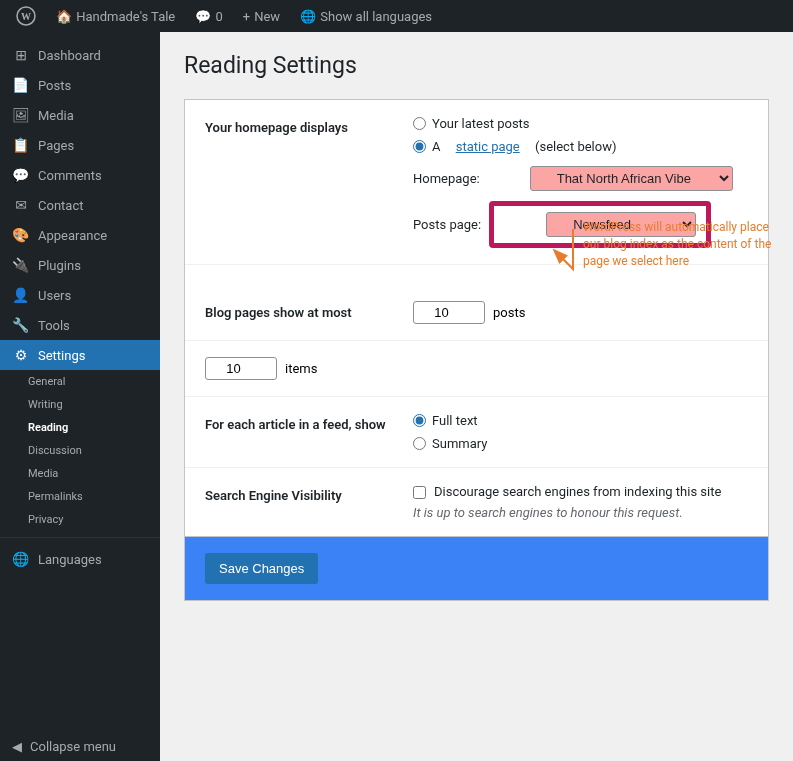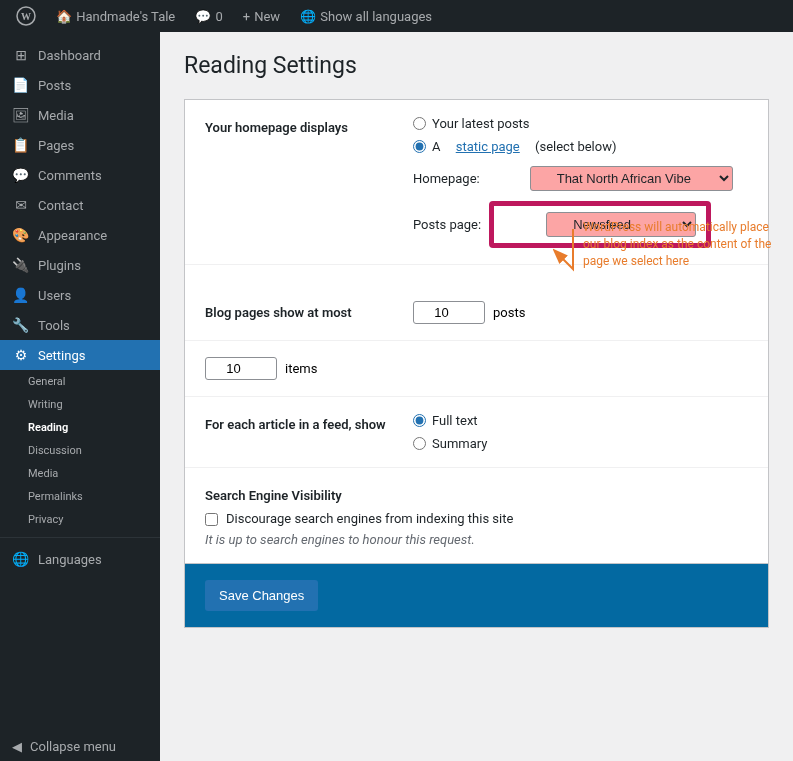--- a/index.html
+++ b/index.html
@@ -97,21 +97,21 @@
       max-width: 600px;
     }
 
     .form-row {
       display: flex;
       align-items: flex-start;
       padding: 16px 20px;
       border-bottom: 1px solid #f0f0f1;
       gap: 8px;
     }
-    .form-row:last-child { border-bottom: none; flex-direction: column; }
+    .form-row:last-child { border-bottom: none; }
 
     .form-label {
       width: 200px;
       flex-shrink: 0;
       font-weight: 600;
       color: #1d2327;
       padding-top: 4px;
       font-size: 13px;
     }
 
@@ -174,21 +174,21 @@
       border: none;
       border-radius: 3px;
       padding: 8px 14px;
       font-size: 13px;
       cursor: pointer;
       font-weight: 500;
     }
 
     .form-footer {
       padding: 16px 20px;
-      background: #0369a1;
+      background: #3b82f6;
       border: 1px solid #c3c4c7;
       border-top: none;
       max-width: 600px;
     }
 
     
     .checkbox-row {
       display: flex;
       align-items: flex-start;
       gap: 8px;

